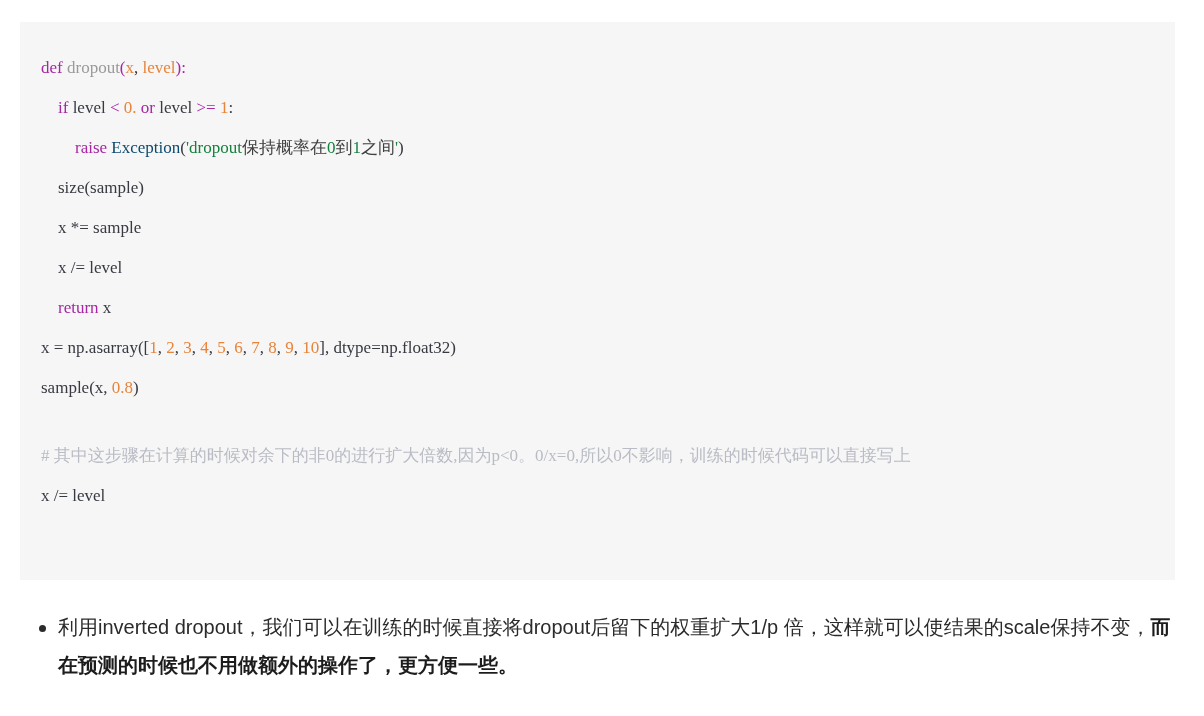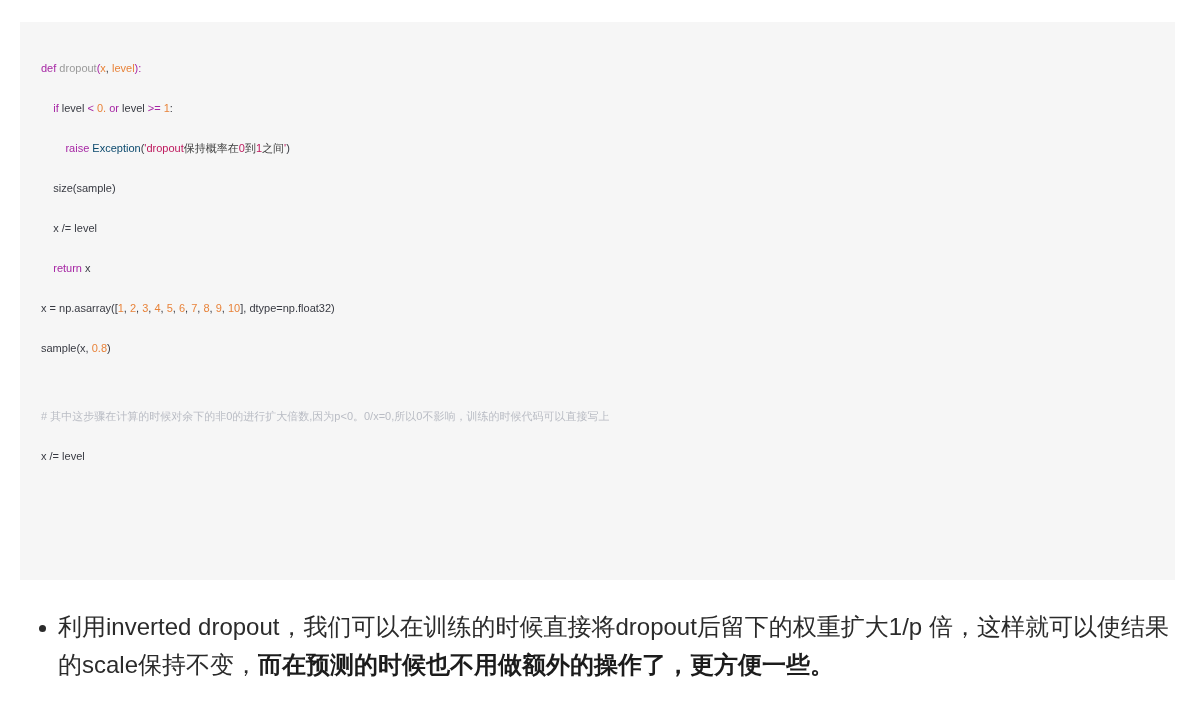--- a/index.html
+++ b/index.html
@@ -26,57 +26,57 @@
     left: 20px;
     top: 22px;
     width: 1155px;
     height: 558px;
     background: #f6f6f6;
     box-sizing: border-box;
     padding: 26px 0 0 0;
     overflow: hidden;
   }
   .code-line {
-    font-family: Liberation Sans, sans-serif;
-    font-size: 11px;
+    font-family: Liberation Serif, serif;
+    font-size: 17px;
     line-height: 40px;
     height: 40px;
     white-space: pre;
     padding-left: 21px;
     color: #383a42;
   }
   .code-line.gap-before { margin-top: 28px; }
 
   
   .kw      { color: #a626a4; }           
   .fn      { color: #9a9a9a; }           
   .punc    { color: #a626a4; }           
   .param   { color: #e8833a; }           
   .num     { color: #e8833a; }
-  .str     { color: #be185d; }           
+  .str     { color: #15803d; }           
   .strcjk  { color: #404040; }
   .plain   { color: #383a42; }
   .op      { color: #a626a4; }
   .cls     { color: #0c4a6e; }
   .comment { color: #b9bcc4; }
 
   
   .bullet-list {
     position: absolute;
     left: 28px;
     top: 608px;
     width: 1150px;
     margin: 0;
     padding: 0;
     list-style: none;
   }
   .bullet-item {
     position: relative;
     padding-left: 30px;
-    font-size: 24px;
+    font-size: 20px;
     line-height: 38px;
     color: #2b2b2b;
     font-family: "Liberation Sans", sans-serif;
   }
   .bullet-item::before {
     content: "";
     position: absolute;
     left: 11px;
     top: 17px;
     width: 7px;
@@ -89,20 +89,21 @@
 </head>
 <body>
 
 <div id="page">
 
   <div class="code-block" id="code-block">
       <div class="code-line"><span class="kw">def</span><span class="plain"> </span><span class="fn">dropout</span><span class="punc">(</span><span class="param">x</span><span class="plain">, </span><span class="param">level</span><span class="punc">)</span><span class="punc">:</span></div>
       <div class="code-line"><span class="plain">    </span><span class="kw">if</span><span class="plain"> level </span><span class="op">&lt;</span><span class="plain"> </span><span class="num">0.</span><span class="plain"> </span><span class="kw">or</span><span class="plain"> level </span><span class="op">&gt;=</span><span class="plain"> </span><span class="num">1</span><span class="plain">:</span></div>
       <div class="code-line"><span class="plain">        </span><span class="kw">raise</span><span class="plain"> </span><span class="cls">Exception</span><span class="plain">(</span><span class="str">'dropout</span><span class="strcjk">保持概率在</span><span class="str">0</span><span class="strcjk">到</span><span class="str">1</span><span class="strcjk">之间</span><span class="str">'</span><span class="plain">)</span></div>
       <div class="code-line"><span class="plain">    </span><span class="plain">size(sample)</span></div>
+      <div class="code-line"><span class="plain">    </span><span class="plain">x *= sample</span></div>
       <div class="code-line"><span class="plain">    </span><span class="plain">x /= level</span></div>
       <div class="code-line"><span class="plain">    </span><span class="kw">return</span><span class="plain"> x</span></div>
       <div class="code-line"><span class="plain">x = np.asarray([</span><span class="num">1</span><span class="plain">, </span><span class="num">2</span><span class="plain">, </span><span class="num">3</span><span class="plain">, </span><span class="num">4</span><span class="plain">, </span><span class="num">5</span><span class="plain">, </span><span class="num">6</span><span class="plain">, </span><span class="num">7</span><span class="plain">, </span><span class="num">8</span><span class="plain">, </span><span class="num">9</span><span class="plain">, </span><span class="num">10</span><span class="plain">], dtype=np.float32)</span></div>
       <div class="code-line"><span class="plain">sample(x, </span><span class="num">0.8</span><span class="plain">)</span></div>
       <div class="code-line gap-before"><span class="comment"># 其中这步骤在计算的时候对余下的非0的进行扩大倍数,因为p&lt;0。0/x=0,所以0不影响，训练的时候代码可以直接写上</span></div>
       <div class="code-line"><span class="plain">x /= level</span></div>
     </div>
 
   <ul class="bullet-list" id="bullet-list">
       <li class="bullet-item"><span>利用inverted dropout，我们可以在训练的时候直接将dropout后留下的权重扩大1/p 倍，这样就可以使结果的scale保持不变，</span><b>而在预测的时候也不用做额外的操作了，更方便一些。</b></li>

